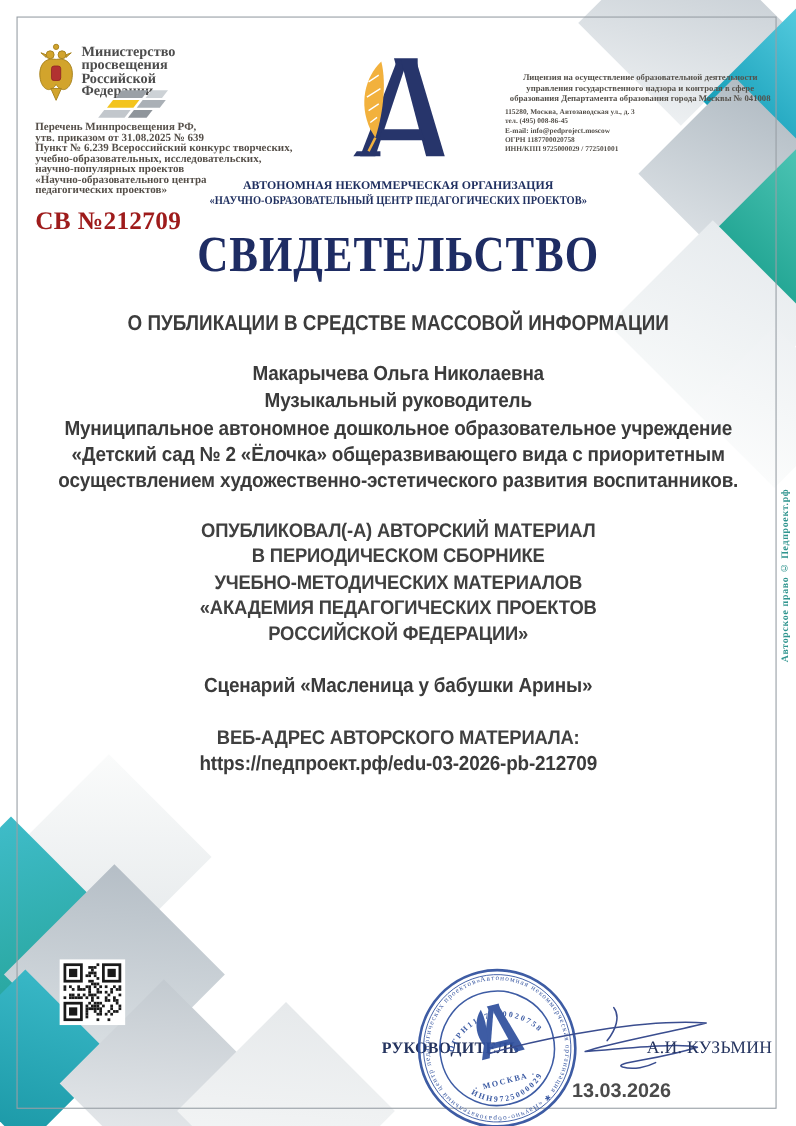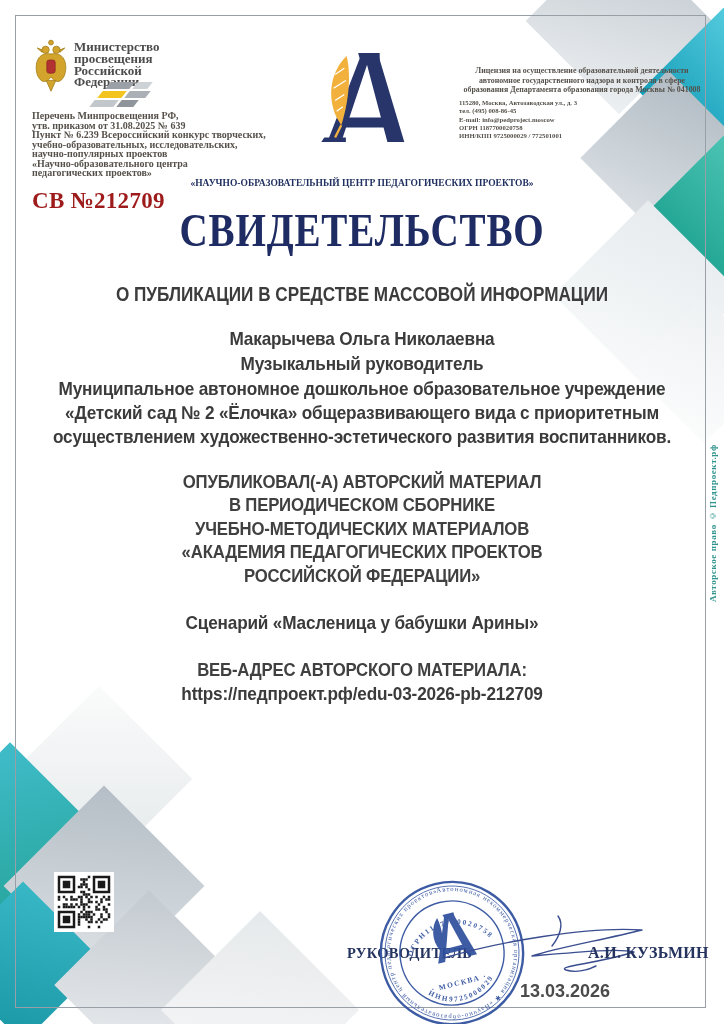--- a/index.html
+++ b/index.html
@@ -121,25 +121,26 @@
         <polygon points="64,4 76,4 38,118 20,118"></polygon>
         <polygon points="68,4 86,4 120,118 98,118"></polygon>
         <polygon points="46,86 92,86 96,99 42,99"></polygon>
         <polygon points="16,112 44,112 44,118 12,118"></polygon>
       </g>
       <path d="M45,6 C26,24 18,56 32,86 L38,96 C46,72 52,34 45,6 Z" fill="#f2b13d"></path>
       <path d="M38,96 L30,112" stroke="#f2b13d" stroke-width="3" fill="none"></path>
       <path d="M42,22 L30,30 M44,38 L28,48 M42,56 L30,64 M40,72 L32,78" stroke="#ffffff" stroke-width="1.6"></path>
     </svg>
 
+    <div class="abs ctr ser org-line" style="top:163px;">АВТОНОМНАЯ НЕКОММЕРЧЕСКАЯ ОРГАНИЗАЦИЯ</div>
     <div class="abs ctr ser org-line cond" style="top:176px;">«НАУЧНО-ОБРАЗОВАТЕЛЬНЫЙ ЦЕНТР ПЕДАГОГИЧЕСКИХ ПРОЕКТОВ»</div>
 
     <div class="abs ser" style="left:459px;top:66px;width:246px;">
       <div class="lic-line">Лицензия на осуществление образовательной  деятельности</div>
-      <div class="lic-line">автономное государственного надзора и контроля в сфере</div>
+      <div class="lic-line">управления государственного надзора и контроля в сфере</div>
       <div class="lic-line">образования Департамента образования города Москвы № 041008</div>
     </div>
     <div class="abs ser" style="left:459px;top:99px;width:246px;">
       <div class="cnt-line">115280, Москва, Автозаводская ул., д. 3</div>
       <div class="cnt-line">тел. (495) 008-86-45</div>
       <div class="cnt-line">E-mail: info@pedproject.moscow</div>
       <div class="cnt-line">ОГРН 1187700020758</div>
       <div class="cnt-line">ИНН/КПП 9725000029 / 772501001</div>
     </div>
 
@@ -320,18 +321,18 @@
       <text y="33" font-size="7.4" font-weight="bold" fill="#2e4f9d" text-anchor="middle" letter-spacing="1.5">· МОСКВА ·</text>
     </svg>
 
     <svg class="abs" style="left:438px;top:910px;" width="230" height="70" viewBox="0 0 230 70">
       <g fill="none" stroke="#3a4d8f" stroke-width="1.4" stroke-linejoin="round" stroke-linecap="round">
         <path d="M120,6 C126,14 122,26 114,36"></path>
         <path d="M6,48 C60,32 150,16 204,20 C164,30 118,38 94,46 C140,42 182,38 196,42 C158,54 118,56 128,60 C138,63 150,60 158,56"></path>
       </g>
     </svg>
 
-    <div class="abs ser" style="left:588px;top:944px;font-size:16px;font-weight:bold;color:#25345f;letter-spacing:.3px;">А.И. КУЗЬМИН</div>
+    <div class="abs ser" style="left:588px;top:944px;font-size:16px;font-weight:normal;color:#25345f;letter-spacing:.3px;">А.И. КУЗЬМИН</div>
 
     <div class="abs" style="left:520px;top:981px;font-size:18px;font-weight:bold;color:#4b4b4b;">13.03.2026</div>
 
   </div>
 </div>
 
 </body></html>

